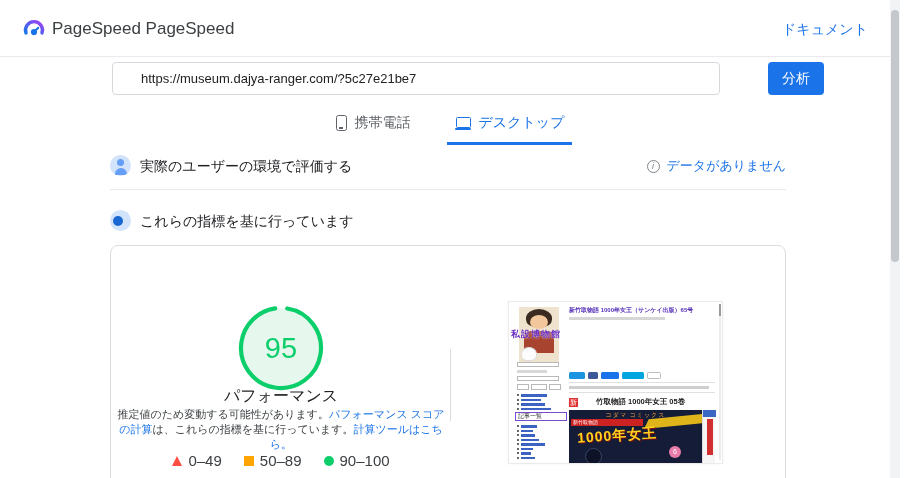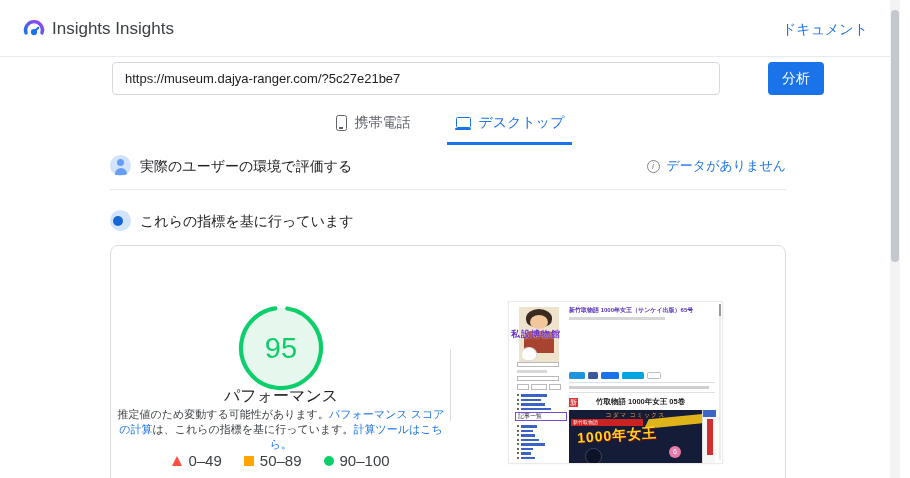--- a/index.html
+++ b/index.html
@@ -6,21 +6,21 @@
   body { font-family:"Liberation Sans", sans-serif; background:#fff; }
   .stage { position:relative; width:910px; height:478px; background:#fff; overflow:hidden; }
 
   
   .hdr { position:absolute; left:0; top:0; width:900px; height:57px; background:#fff; border-bottom:1px solid #e8eaed; }
   .logo { position:absolute; left:22px; top:17px; width:24px; height:24px; }
   .app-title { position:absolute; left:52px; top:19px; font-size:17px; color:#3c4043; }
   .doc-link { position:absolute; right:32px; top:21px; font-size:14px; color:#1a73e8; text-decoration:none; cursor:pointer; }
 
   
-  .url-input { position:absolute; left:112px; top:62px; width:608px; height:33px; border:1px solid #d5d9dd; border-radius:4px; padding:0 12px; font-size:13px; color:#202124; font-family:"Liberation Sans", sans-serif; outline:none; }
+  .url-input { position:absolute; left:112px; top:62px; width:608px; height:33px; border:1px solid #d5d9dd; border-radius:4px; padding:0 28px; font-size:13px; color:#202124; font-family:"Liberation Sans", sans-serif; outline:none; }
   .analyze-btn { position:absolute; left:768px; top:62px; width:56px; height:33px; background:#1a73e8; color:#fff; border:none; border-radius:4px; font-size:14px; cursor:pointer; font-family:"Liberation Sans", sans-serif; }
 
   
   .tabs { position:absolute; left:0; top:108px; width:900px; display:flex; justify-content:center; gap:28px; }
   .tab { display:flex; align-items:center; gap:8px; padding:6px 8px 10px 8px; font-size:14px; color:#5f6368; cursor:pointer; border-bottom:3px solid transparent; }
   .tab.active { color:#1a73e8; border-bottom:3px solid #1a73e8; }
   .phone-icon { display:inline-block; width:11px; height:16px; border:1.6px solid #5f6368; border-radius:2.5px; position:relative; }
   .phone-icon::after { content:""; position:absolute; left:2px; bottom:1px; width:4px; height:1.6px; background:#5f6368; }
   .laptop-icon { display:inline-block; width:16px; height:13px; position:relative; }
   .laptop-icon::before { content:""; position:absolute; left:1px; top:0; width:13px; height:9px; border:1.6px solid #1a73e8; border-radius:1.5px; }
@@ -102,21 +102,21 @@
       <defs>
         <linearGradient id="lg" x1="0" y1="1" x2="1" y2="0">
           <stop offset="0" stop-color="#1a73e8"></stop>
             <stop offset="1" stop-color="#a142f4"></stop>
         </linearGradient>
       </defs>
       <path d="M4 16 A 8.5 8.5 0 1 1 20 16" fill="none" stroke="url(#lg)" stroke-width="3.4" stroke-linecap="round"></path>
       <path d="M12 15 L16.2 10.8" stroke="#1a73e8" stroke-width="2" stroke-linecap="round"></path>
       <circle cx="12" cy="15" r="3.1" fill="#1a73e8"></circle>
     </svg>
-    <div class="app-title">Insights Insights</div>
+    <div class="app-title">PageSpeed PageSpeed</div>
     <a class="doc-link">ドキュメント</a>
   </div>
 
   <input class="url-input" type="text" value="https://museum.dajya-ranger.com/?5c27e21be7" style="">
   <button class="analyze-btn">分析</button>
 
   <div class="tabs">
     <div class="tab">
       <span class="phone-icon"></span>
       <span>携帯電話</span>

